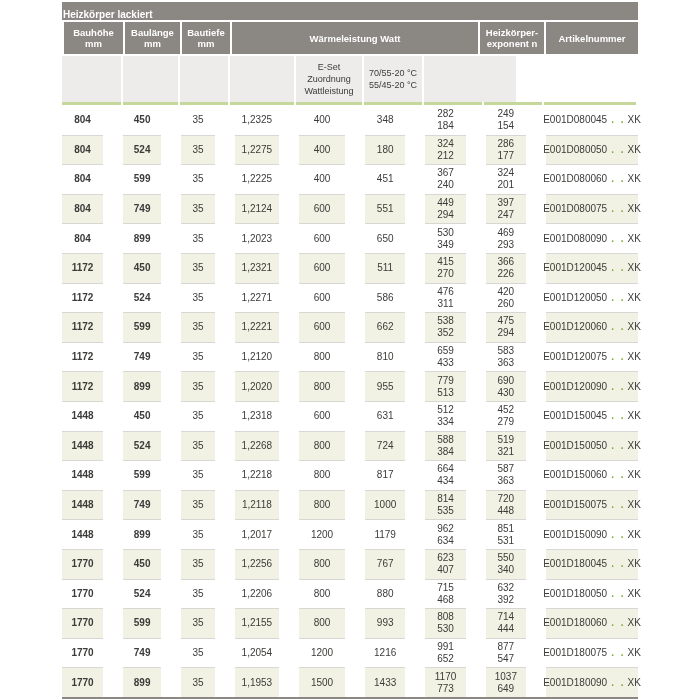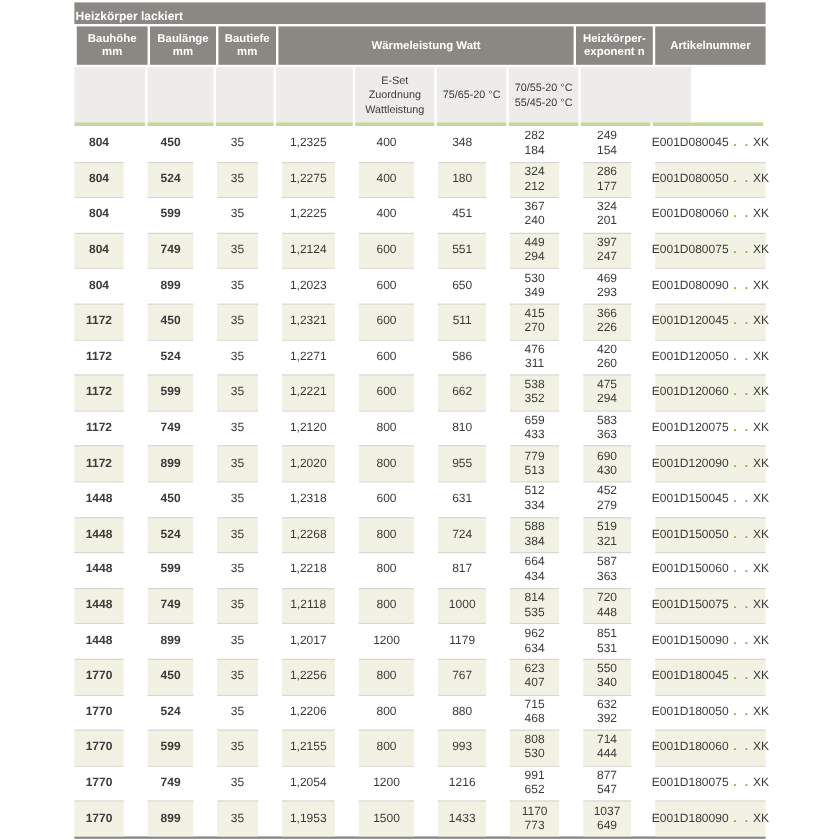--- a/index.html
+++ b/index.html
@@ -124,23 +124,20 @@
   <div class="hrow subheader-row">
     <div class="sub-cell w1"></div>
     <div class="sub-cell w2"></div>
     <div class="sub-cell w3"></div>
     <div class="sub-cell w4"></div>
     <div class="sub-cell w5">
       <span>E-Set</span>
       <span>Zuordnung</span>
       <span>Wattleistung</span>
     </div>
-    <div class="sub-cell w6">
-      <span>75/65-20 °C</span>
-    </div>
     <div class="sub-cell w7">
       <span>70/55-20 °C</span>
       <span>55/45-20 °C</span>
     </div>
     <div class="sub-cell w9"></div>
   </div>
 
   <div class="accent-row">
     <div class="accent-cell w1"></div>
     <div class="accent-cell w2"></div>

